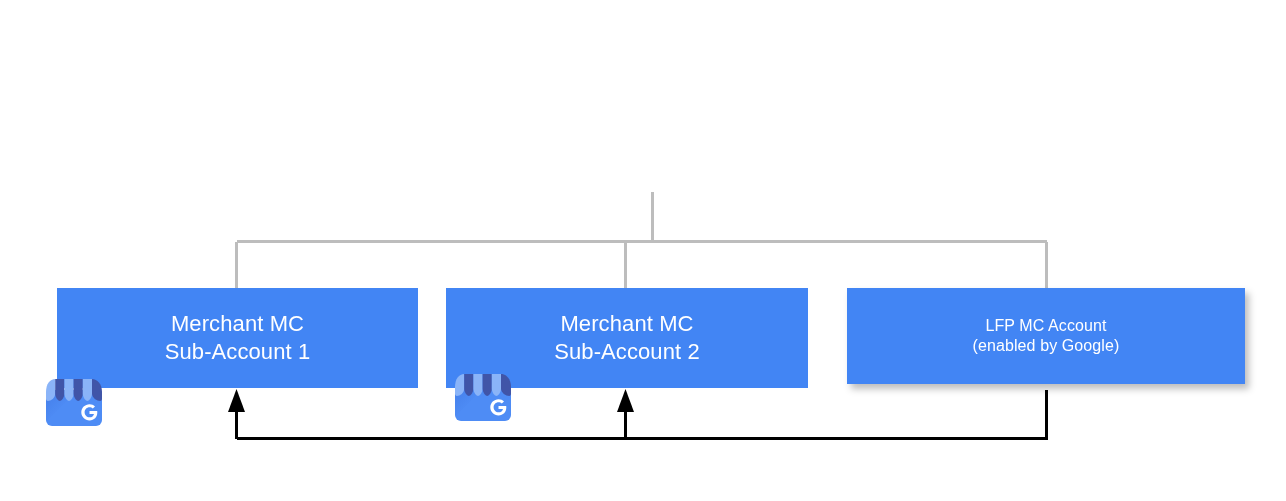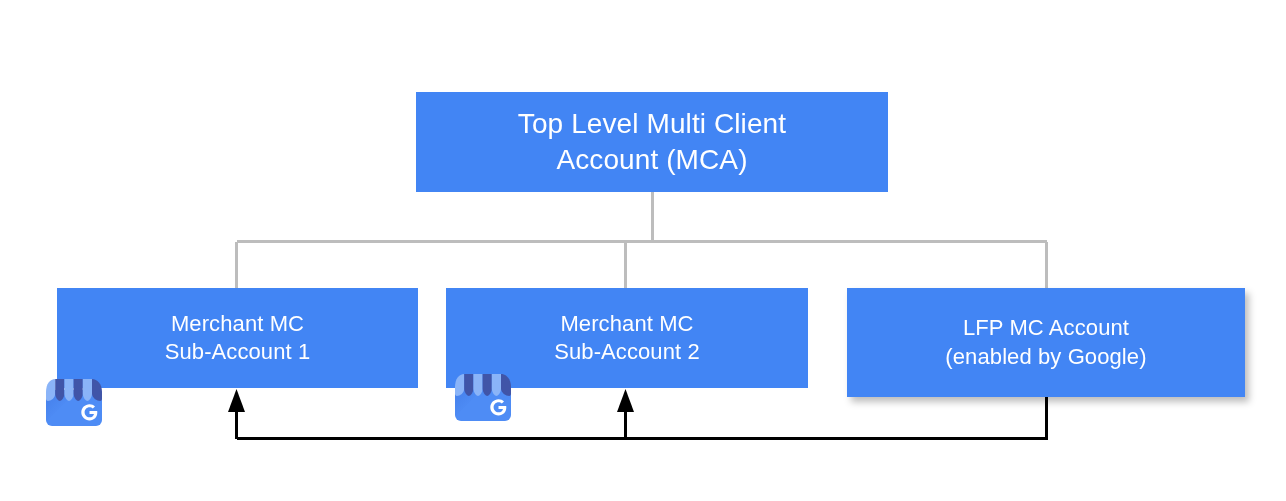--- a/index.html
+++ b/index.html
@@ -63,22 +63,22 @@
     left: 446px;
     top: 288px;
     width: 362px;
     height: 100px;
     font-size: 22px;
   }
   #node-lfp {
     left: 847px;
     top: 288px;
     width: 398px;
-    height: 109px;
-    font-size: 22px;
+    height: 96px;
+    font-size: 16px;
     box-shadow: 4px 5px 7px rgba(0,0,0,0.26);
   }
   .gmb-icon {
     position: absolute;
     width: 72px;
     height: 72px;
   }
   #gmb-icon-1 { left: 38px; top: 362px; }
   #gmb-icon-2 { left: 447px; top: 357px; }
 </style>
@@ -100,24 +100,20 @@
   <svg class="svg-layer" viewBox="0 0 1286 501" width="1286" height="501" aria-hidden="true">
     <g stroke="#000000" stroke-width="3" fill="none" shape-rendering="crispEdges">
       <path d="M1046.5 390 L1046.5 438.5 L236.5 438.5"></path>
       <path d="M236.5 438.5 L236.5 404"></path>
       <path d="M625.5 438.5 L625.5 404"></path>
     </g>
     <polygon points="236.5,389 228,412 245,412" fill="#000000"></polygon>
     <polygon points="625.5,389 617,412 634,412" fill="#000000"></polygon>
   </svg>
 
-  <div class="node" id="node-top">
-    <span class="node-text">Top Level Multi Client
-Account (MCA)</span>
-  </div>
 
   <div class="node" id="node-sub1">
     <span class="node-text">Merchant MC
 Sub-Account 1</span>
   </div>
 
   <div class="node" id="node-sub2">
     <span class="node-text">Merchant MC
 Sub-Account 2</span>
   </div>

